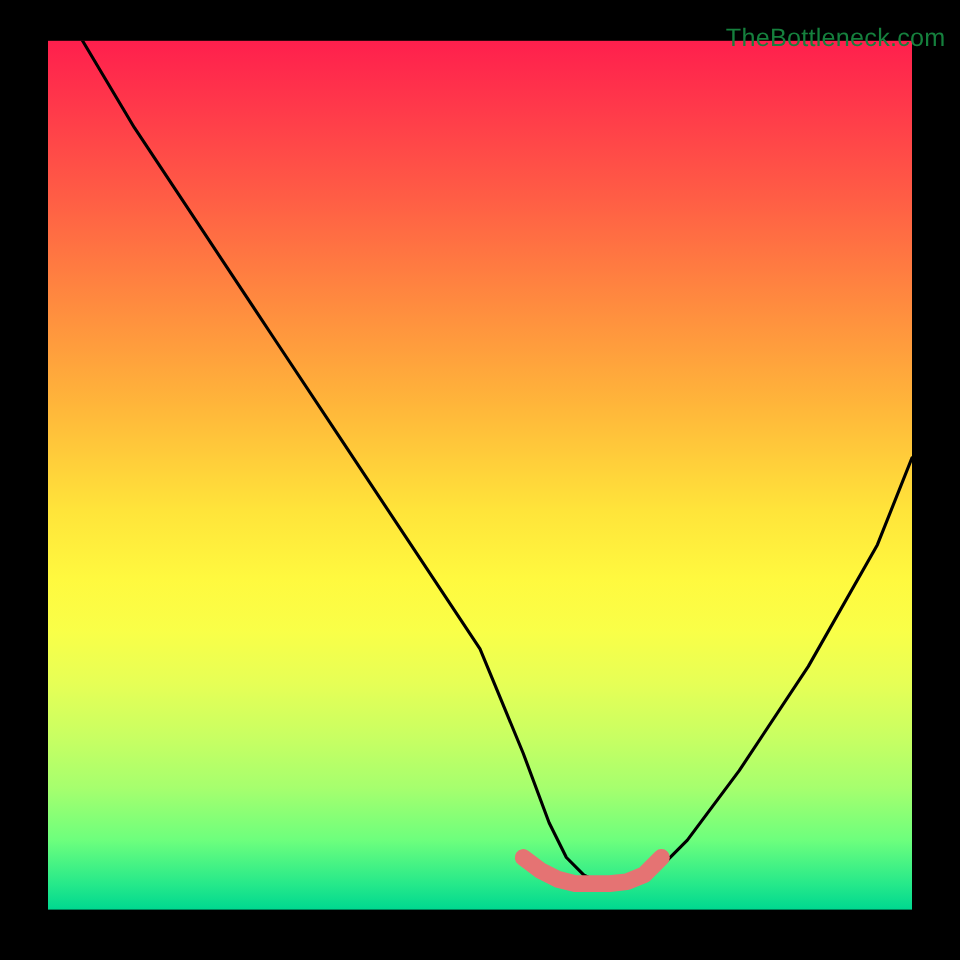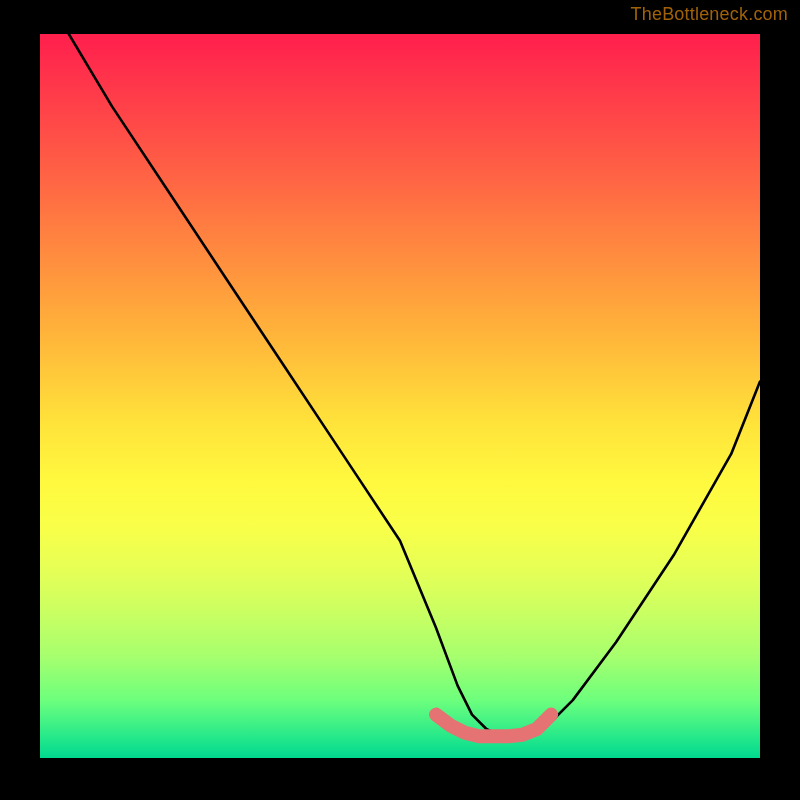--- a/index.html
+++ b/index.html
@@ -12,24 +12,24 @@
     font-family: Arial, Helvetica, sans-serif;
   }
   .frame {
     position: relative;
     width: 800px;
     height: 800px;
     background: #000;
   }
   .watermark {
     position: absolute;
-    top: 4px;
+    top: 20px;
     right: 12px;
-    color: #a16207;
-    font-size: 18px;
+    color: #15803d;
+    font-size: 21px;
     font-weight: 400;
     letter-spacing: 0.2px;
     z-index: 5;
   }
   .plot-area {
     position: absolute;
     left: 40px;
     top: 34px;
     width: 720px;
     height: 724px;

